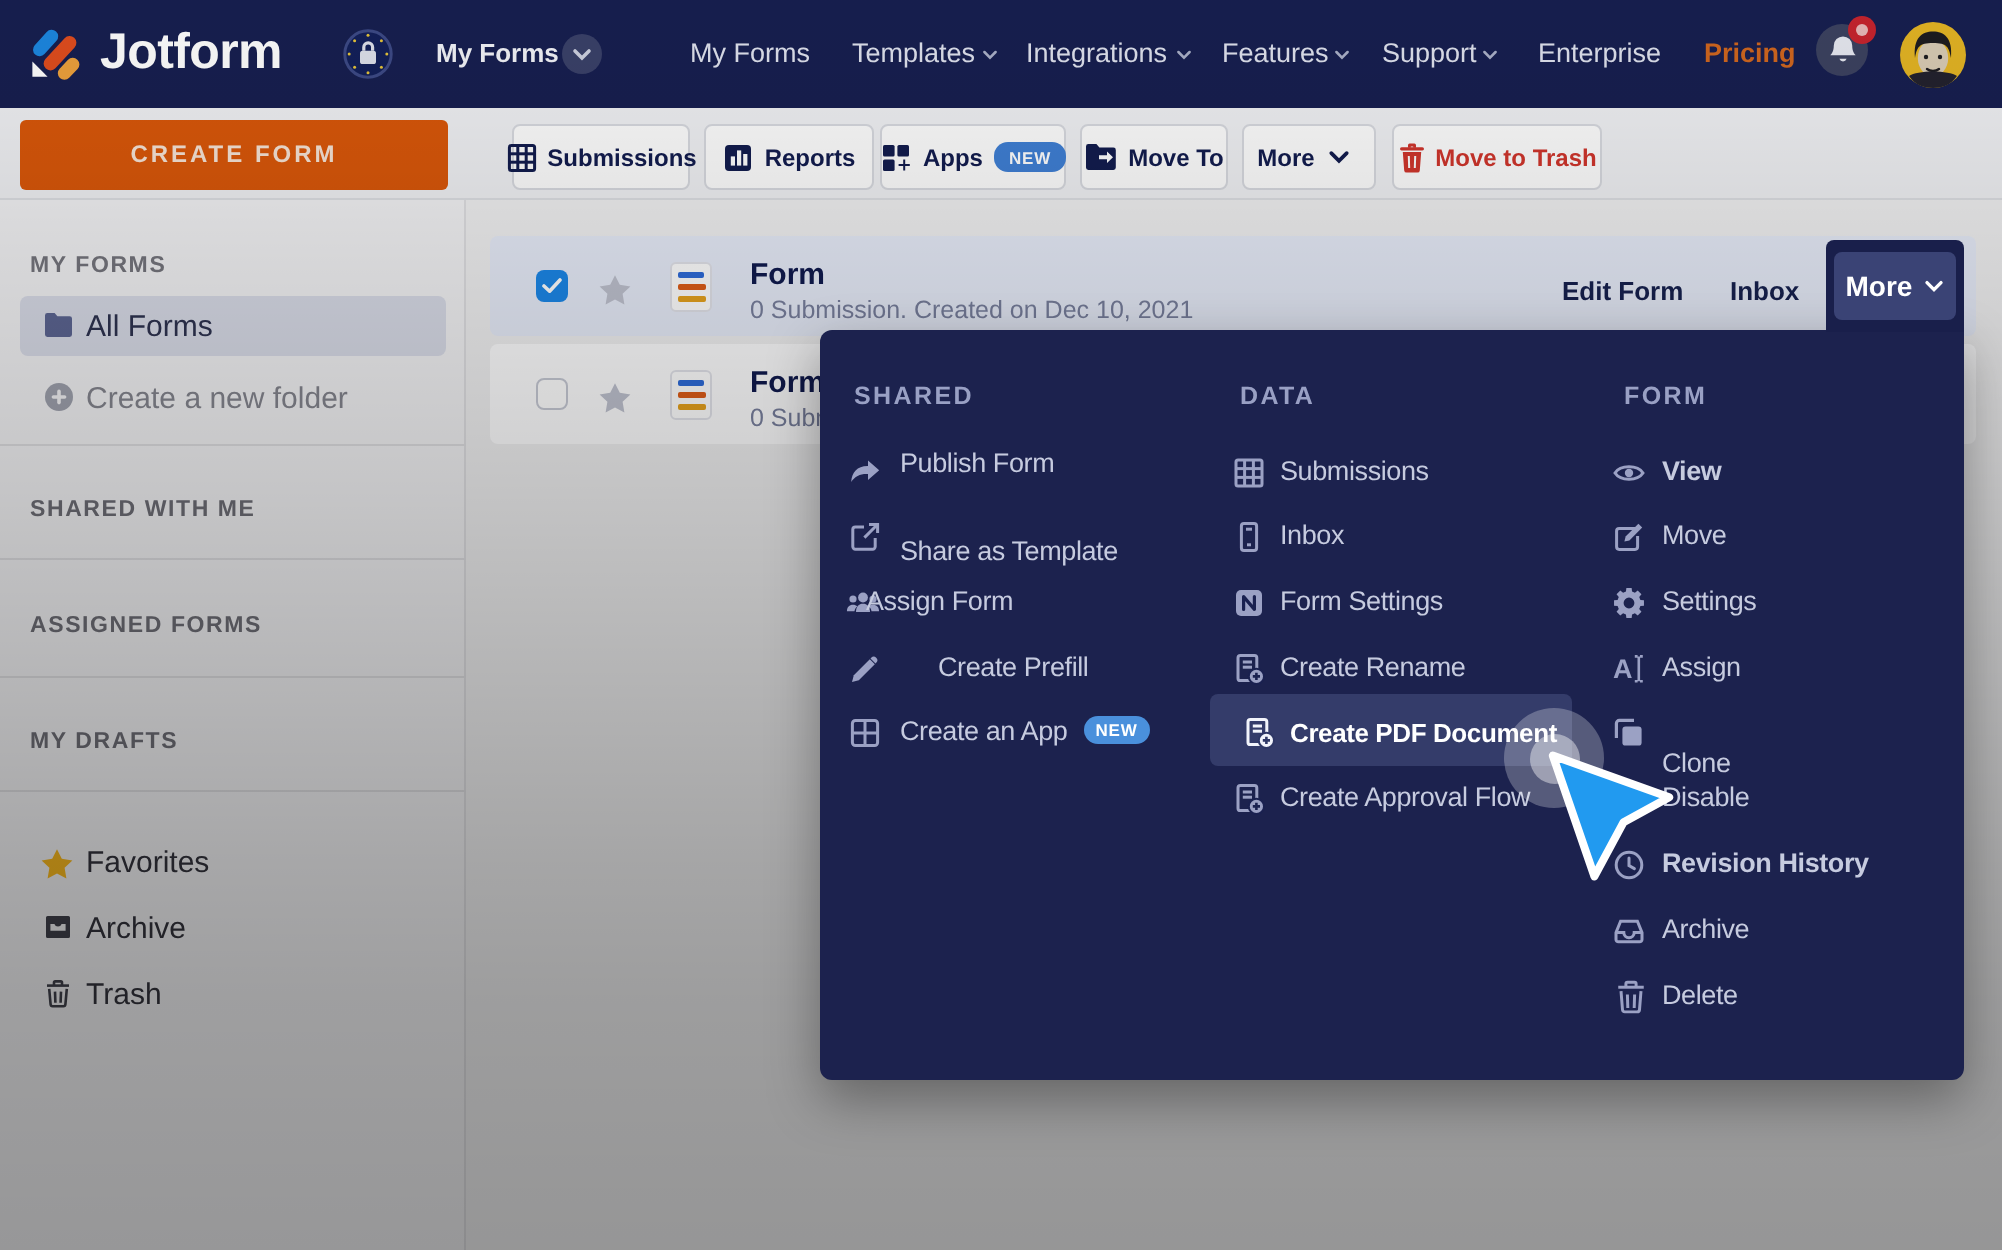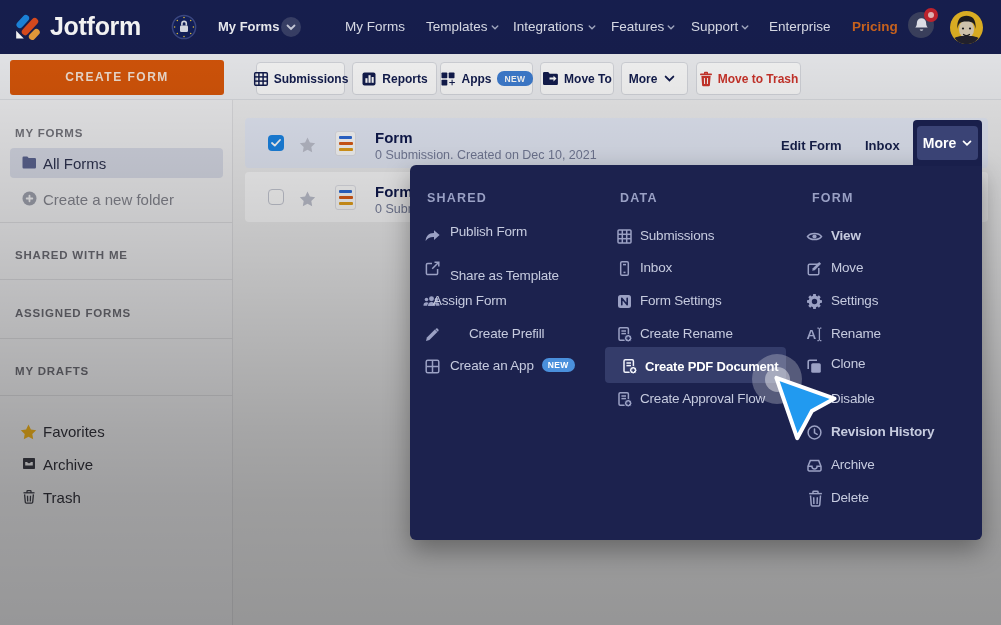--- a/index.html
+++ b/index.html
@@ -383,26 +383,26 @@
       <path d="M15.98 7.18 L15.98 9.82 L14.20 10.03 L13.61 11.45 L14.73 12.86 L12.86 14.73 L11.45 13.61 L10.03 14.20 L9.82 15.98 L7.18 15.98 L6.97 14.20 L5.55 13.61 L4.14 14.73 L2.27 12.86 L3.39 11.45 L2.80 10.03 L1.02 9.82 L1.02 7.18 L2.80 6.97 L3.39 5.55 L2.27 4.14 L4.14 2.27 L5.55 3.39 L6.97 2.80 L7.18 1.02 L9.82 1.02 L10.03 2.80 L11.45 3.39 L12.86 2.27 L14.73 4.14 L13.61 5.55 L14.20 6.97 Z M11.20 8.50 A2.7 2.7 0 1 0 5.80 8.50 A2.7 2.7 0 1 0 11.20 8.50 Z" fill="#9ba1c4" fill-rule="evenodd"></path>
     </svg>
   <div class="pitem" style="left:831px; top:293px;">Settings</div>
   <svg class="picon" style="left:806px; top:326px;" viewBox="0 0 17 17">
       <text x="0.5" y="13" font-family="Liberation Sans, sans-serif" font-size="13.5" font-weight="bold" fill="#9ba1c4">A</text>
       <g stroke="#9ba1c4" stroke-width="1.3" fill="none">
         <path d="M11.2 2.6 c0.9 -0.9 1.8 -0.9 2.7 0 c0.9 0.9 1.8 0.9 2.7 0" transform="scale(0.6) translate(8,1)" display="none"></path>
         <path d="M11.4 2.2 h1.4 M14 2.2 h1.4 M13.4 2.2 v12.4 M11.4 14.6 h1.4 M14 14.6 h1.4"></path>
       </g>
     </svg>
-  <div class="pitem" style="left:831px; top:326px;">Rename</div>
+  <div class="pitem" style="left:831px; top:326px;">Assign</div>
   <svg class="picon" style="left:806px; top:358px;" viewBox="0 0 17 17">
       <path d="M11 2.2 H3.7 a1.5 1.5 0 0 0 -1.5 1.5 V11" fill="none" stroke="#9ba1c4" stroke-width="1.6"></path>
       <rect x="5.2" y="5.2" width="9.6" height="9.6" rx="1.6" fill="#9ba1c4"></rect>
     </svg>
-  <div class="pitem" style="left:831px; top:356px;">Clone</div>
+  <div class="pitem" style="left:831px; top:374px;">Clone</div>
   <svg class="picon" style="left:806px; top:391px;" viewBox="0 0 17 17">
       <circle cx="8.5" cy="8.5" r="6.3" fill="none" stroke="#9ba1c4" stroke-width="1.5"></circle>
       <line x1="4" y1="13" x2="13" y2="4" stroke="#9ba1c4" stroke-width="1.5"></line>
     </svg>
   <div class="pitem" style="left:831px; top:391px;">Disable</div>
   <svg class="picon" style="left:806px; top:424px;" viewBox="0 0 17 17">
       <circle cx="8.5" cy="8.5" r="6.4" fill="none" stroke="#9ba1c4" stroke-width="1.5"></circle>
       <path d="M8.5 5 V8.8 L11.2 10.3" fill="none" stroke="#9ba1c4" stroke-width="1.5" stroke-linecap="round"></path>
     </svg>
   <div class="pitem" style="left:831px; top:424px;font-weight:bold;">Revision History</div>

